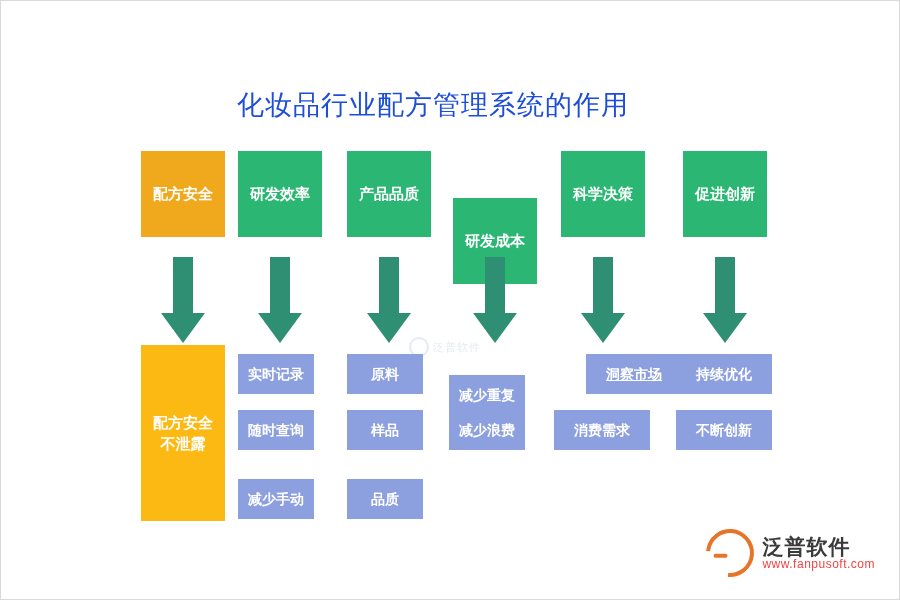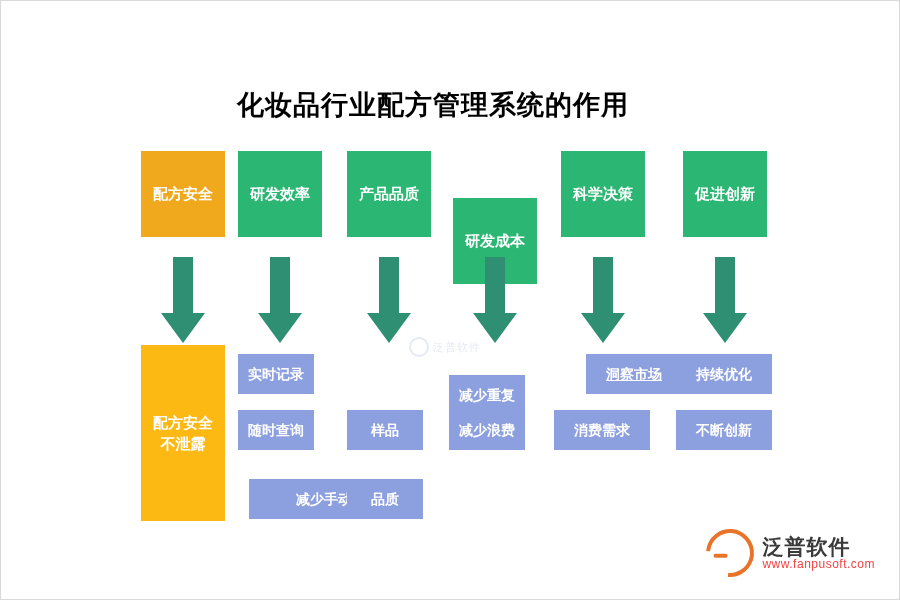--- a/index.html
+++ b/index.html
@@ -21,22 +21,22 @@
     box-sizing: border-box;
     background: #ffffff;
   }
   #title {
     position: absolute;
     top: 86px;
     left: 0;
     width: 864px;
     text-align: center;
     font-size: 27px;
-    font-weight: bold;
-    color: #000000;
+    font-weight: normal;
+    color: #1d4ed8;
     letter-spacing: 1px;
   }
   .top-box {
     position: absolute;
     top: 150px;
     width: 84px;
     height: 86px;
     color: #ffffff;
     font-size: 15px;
     font-weight: bold;
@@ -194,22 +194,23 @@
       <polygon points="14,0 34,0 34,56 46,56 24,86 2,56 14,56" fill="#2e8f73"></polygon>
     </svg>
   </div>
 
   <div id="big-orange">
     <span><span>配方安全</span><br><span>不泄露</span></span>
   </div>
 
   <div class="leaf" style="left:237px; top:353px;">实时记录</div>
   <div class="leaf" style="left:237px; top:409px;">随时查询</div>
-  <div class="leaf" style="left:248px; top:478px;padding-left:37px;">减少手动</div>
-
+  <div class="leaf" style="left:237px; top:478px;">减少手动</div>
+
+  <div class="leaf" style="left:346px; top:353px;">原料</div>
   <div class="leaf" style="left:346px; top:409px;">样品</div>
   <div class="leaf" style="left:346px; top:478px;">品质</div>
 
   <div class="leaf" style="left:448px; top:374px;">减少重复</div>
   <div class="leaf" style="left:448px; top:409px;">减少浪费</div>
 
   <div class="leaf wide" style="left:585px; top:353px;text-decoration:underline;">洞察市场</div>
   <div class="leaf wide" style="left:553px; top:409px;">消费需求</div>
 
   <div class="leaf wide" style="left:675px; top:353px;">持续优化</div>

